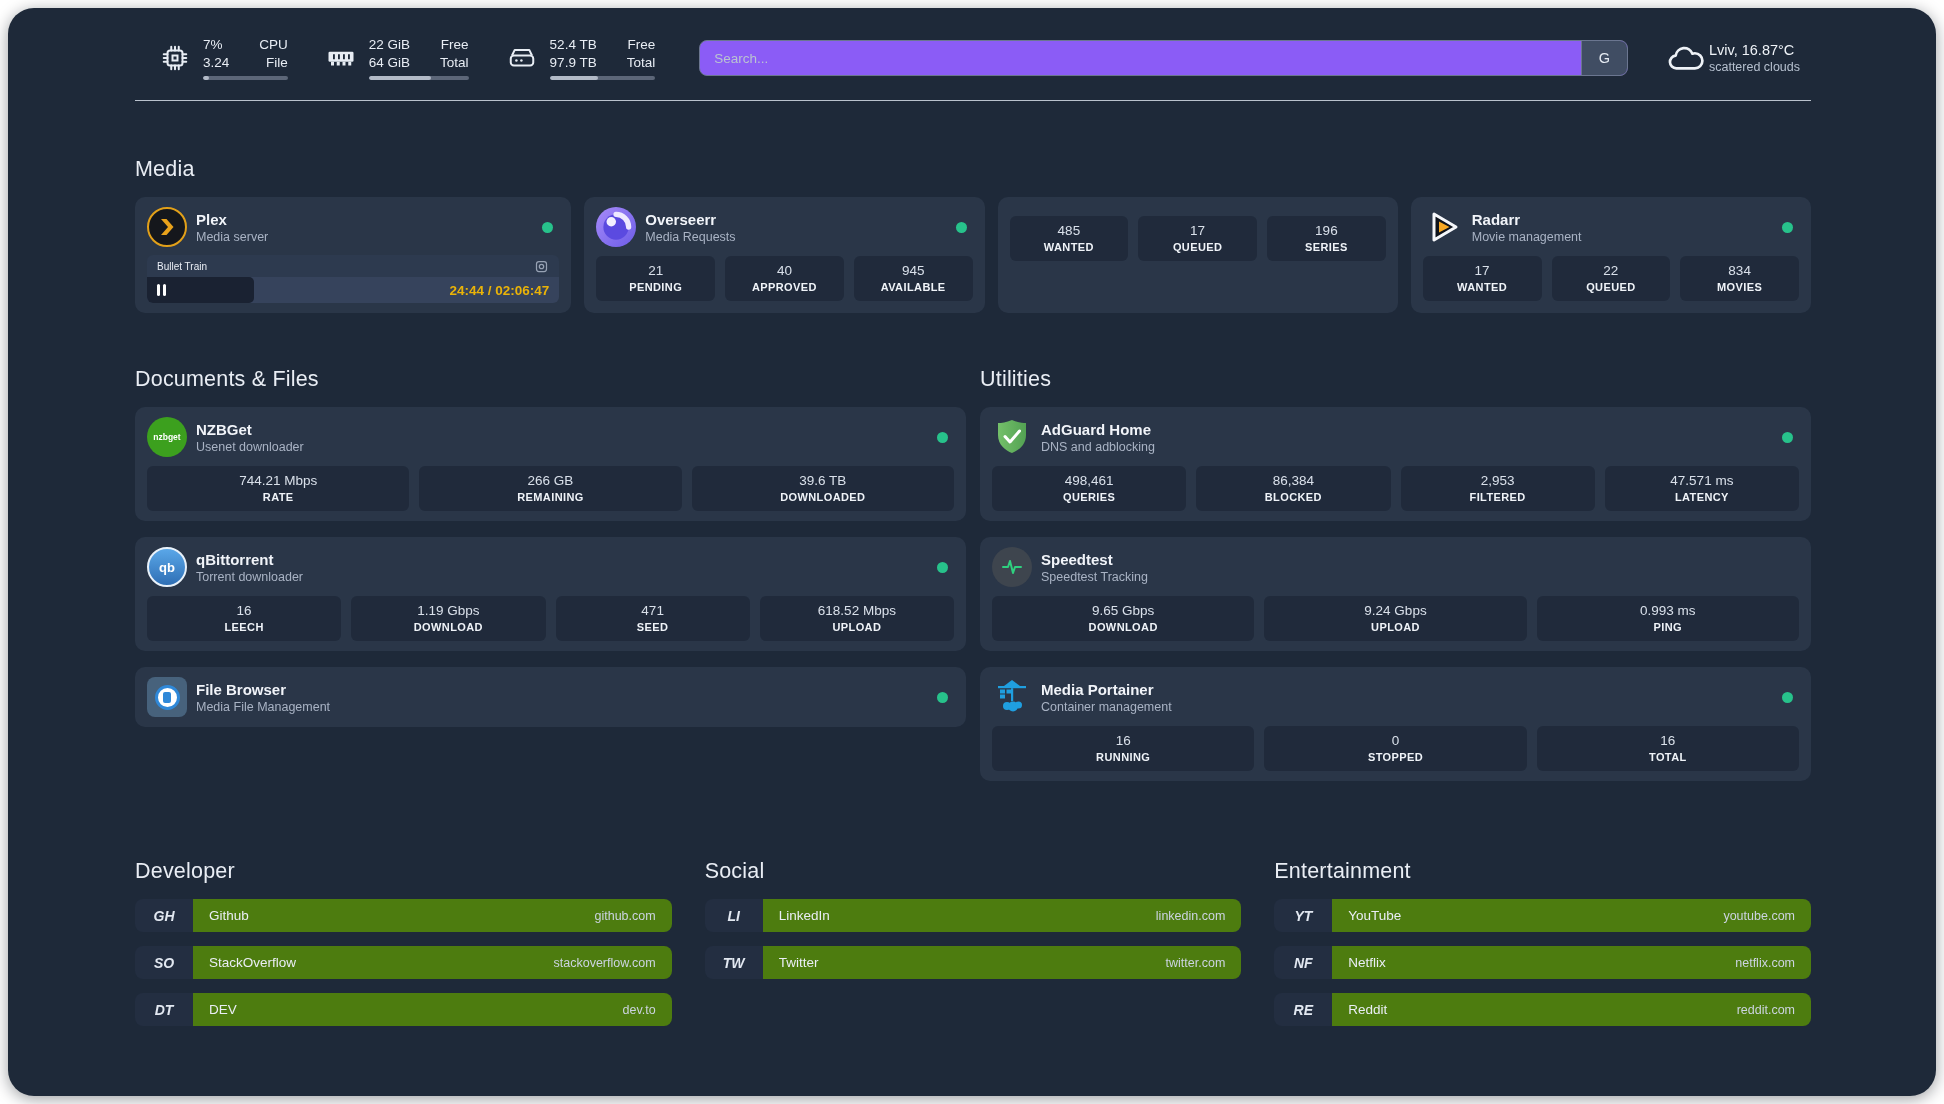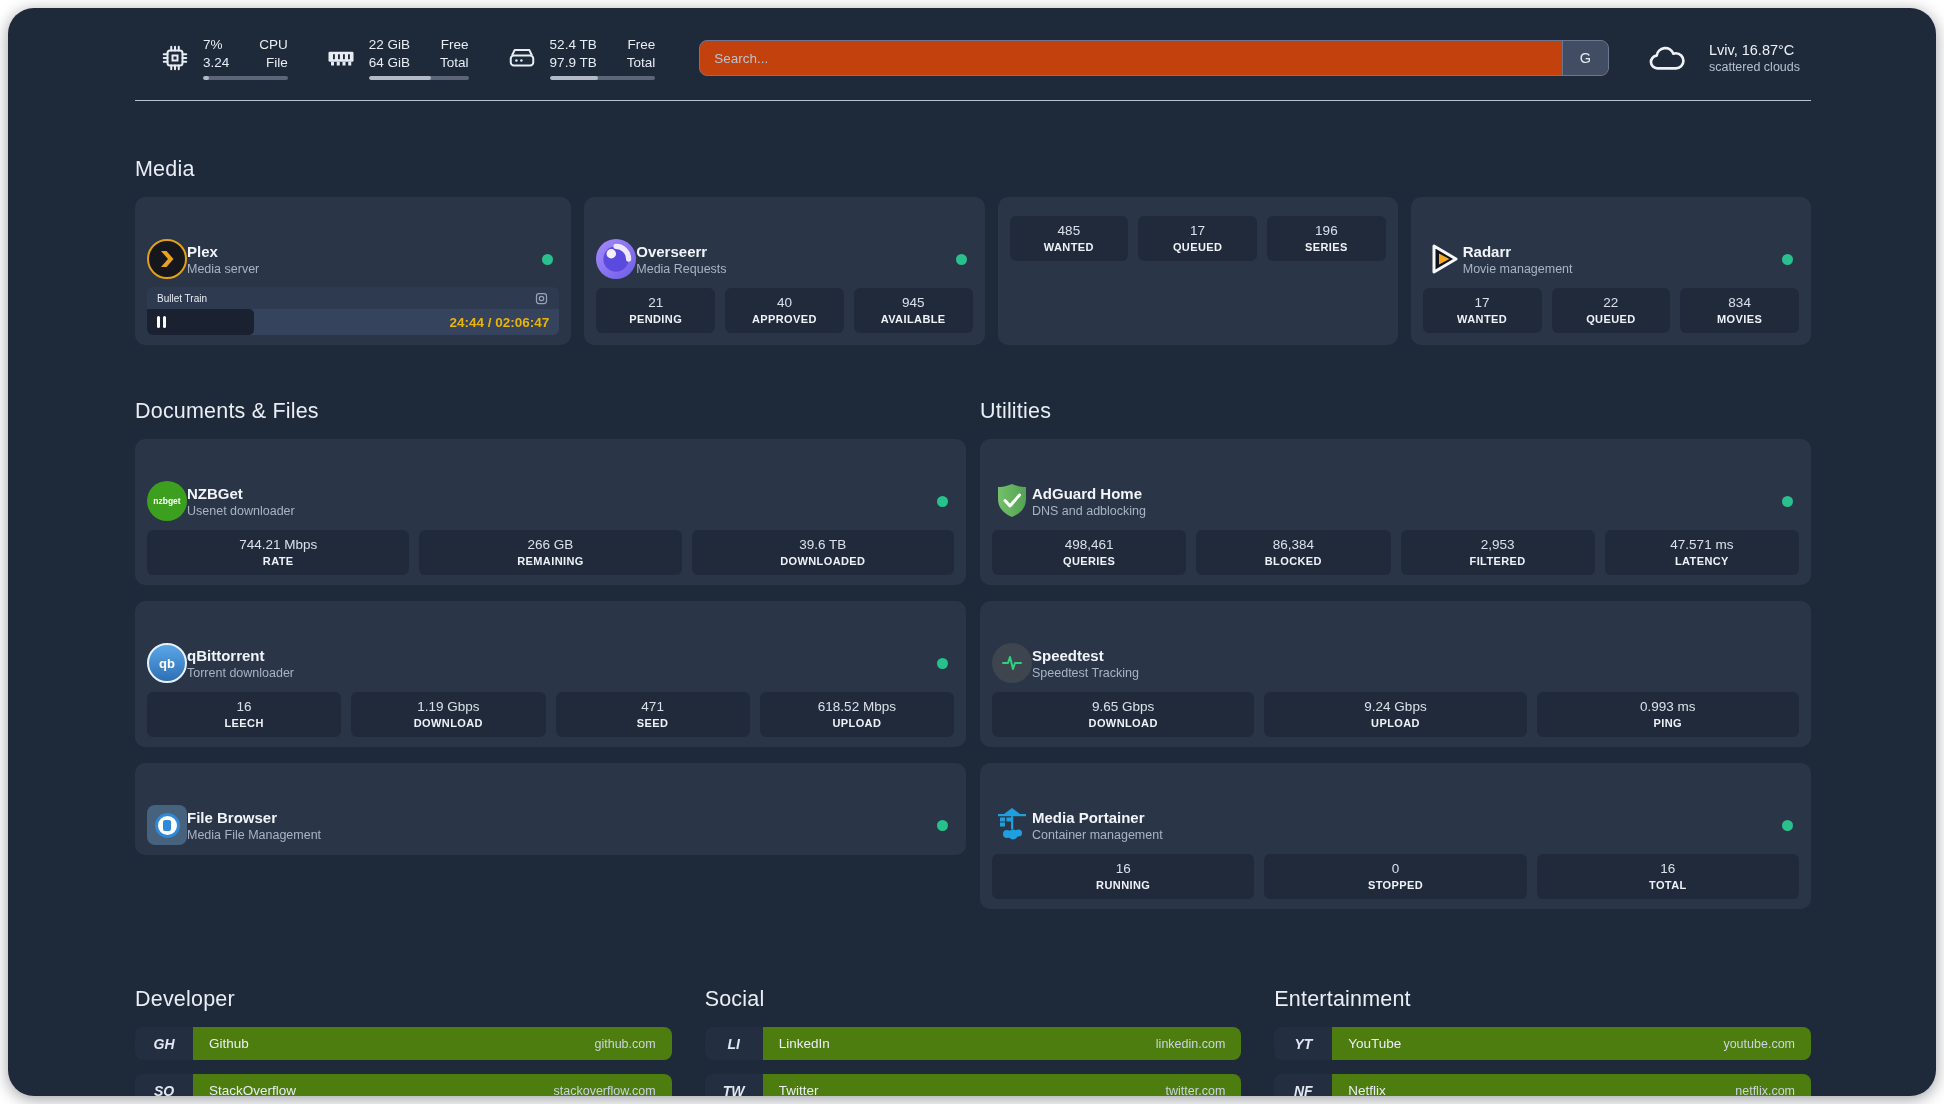--- a/index.html
+++ b/index.html
@@ -25,55 +25,55 @@
   .sys svg { flex:0 0 auto; }
   .sys-grid {
     display:grid; grid-template-columns:auto auto; column-gap:30px;
     font-size:13.5px; line-height:1.3; color:#e8edf4;
   }
   .sys-grid .lbl { text-align:right; }
   .bar { margin-top:5px; height:4px; border-radius:2px; background:#5c6678; overflow:hidden; }
   .bar .fill { height:100%; border-radius:2px; background:#b2bac7; }
   .searchbar {
     flex:1; display:flex; align-items:center; height:36px;
-    background:#c2410c; border:1px solid #6b7690; border-radius:8px;
+    background:#8b5cf6; border:1px solid #6b7690; border-radius:8px;
     margin-left:6px; overflow:hidden;
   }
   .searchbar input {
     flex:1; background:transparent; border:none; outline:none;
     padding:0 14px; font-size:13.5px; color:#e4e9f1;
     font-family:"Liberation Sans", sans-serif;
   }
   .searchbar input::placeholder { color:#bac3d1; }
   .search-g {
     width:46px; align-self:stretch; display:flex; align-items:center; justify-content:center;
     background:#404d63; border-left:1px solid #6b7690;
     font-size:14.5px; color:#e6ebf3; cursor:pointer;
   }
-  .weather { display:flex; align-items:center; gap:24px; }
+  .weather { display:flex; align-items:center; gap:5px; }
   .w1 { font-size:14.5px; color:#eef2f7; }
   .w2 { font-size:12.5px; color:#b6c0cf; margin-top:2px; }
   .divider { margin:20px 125px 0 127px; border-top:1.5px solid rgba(214,221,231,.85); }
   
   .content { padding:0 125px 0 127px; }
   h2.sec {
     font-size:21.5px; font-weight:500; letter-spacing:.2px;
     color:#e9edf4; margin:0 0 15px 0;
   }
   .media-title { margin-top:56px !important; }
   .media-grid { display:grid; grid-template-columns:1.09fr 1fr 1fr 1fr; gap:13px; align-items:stretch; }
   .two-col { display:grid; grid-template-columns:1fr 1fr; gap:14px; margin-top:54px; }
   .col .card { margin-bottom:16px; }
   .links-grid { display:grid; grid-template-columns:1fr 1fr 1fr; gap:33px; margin-top:62px; align-items:start; }
   
   .card {
     background:#2a3648; border-radius:10px; padding:10px 12px;
     cursor:pointer;
   }
-  .card-head { display:flex; align-items:center; gap:0;margin-top:32px; }
+  .card-head { display:flex; align-items:center; gap:9px; }
   .app-icon {
     width:40px; height:40px; flex:0 0 auto;
     display:flex; align-items:center; justify-content:center;
   }
   .app-name { font-size:15px; font-weight:600; color:#f1f4f9; }
   .app-sub { font-size:12.5px; color:#a9b3c4; margin-top:2px; }
   .dot { width:11px; height:11px; border-radius:50%; background:#27c28b; margin-left:auto; margin-right:6px; }
   .stats { display:flex; gap:10px; margin-top:9px; }
   .stat {
     flex:1; text-align:center; border-radius:6px;

